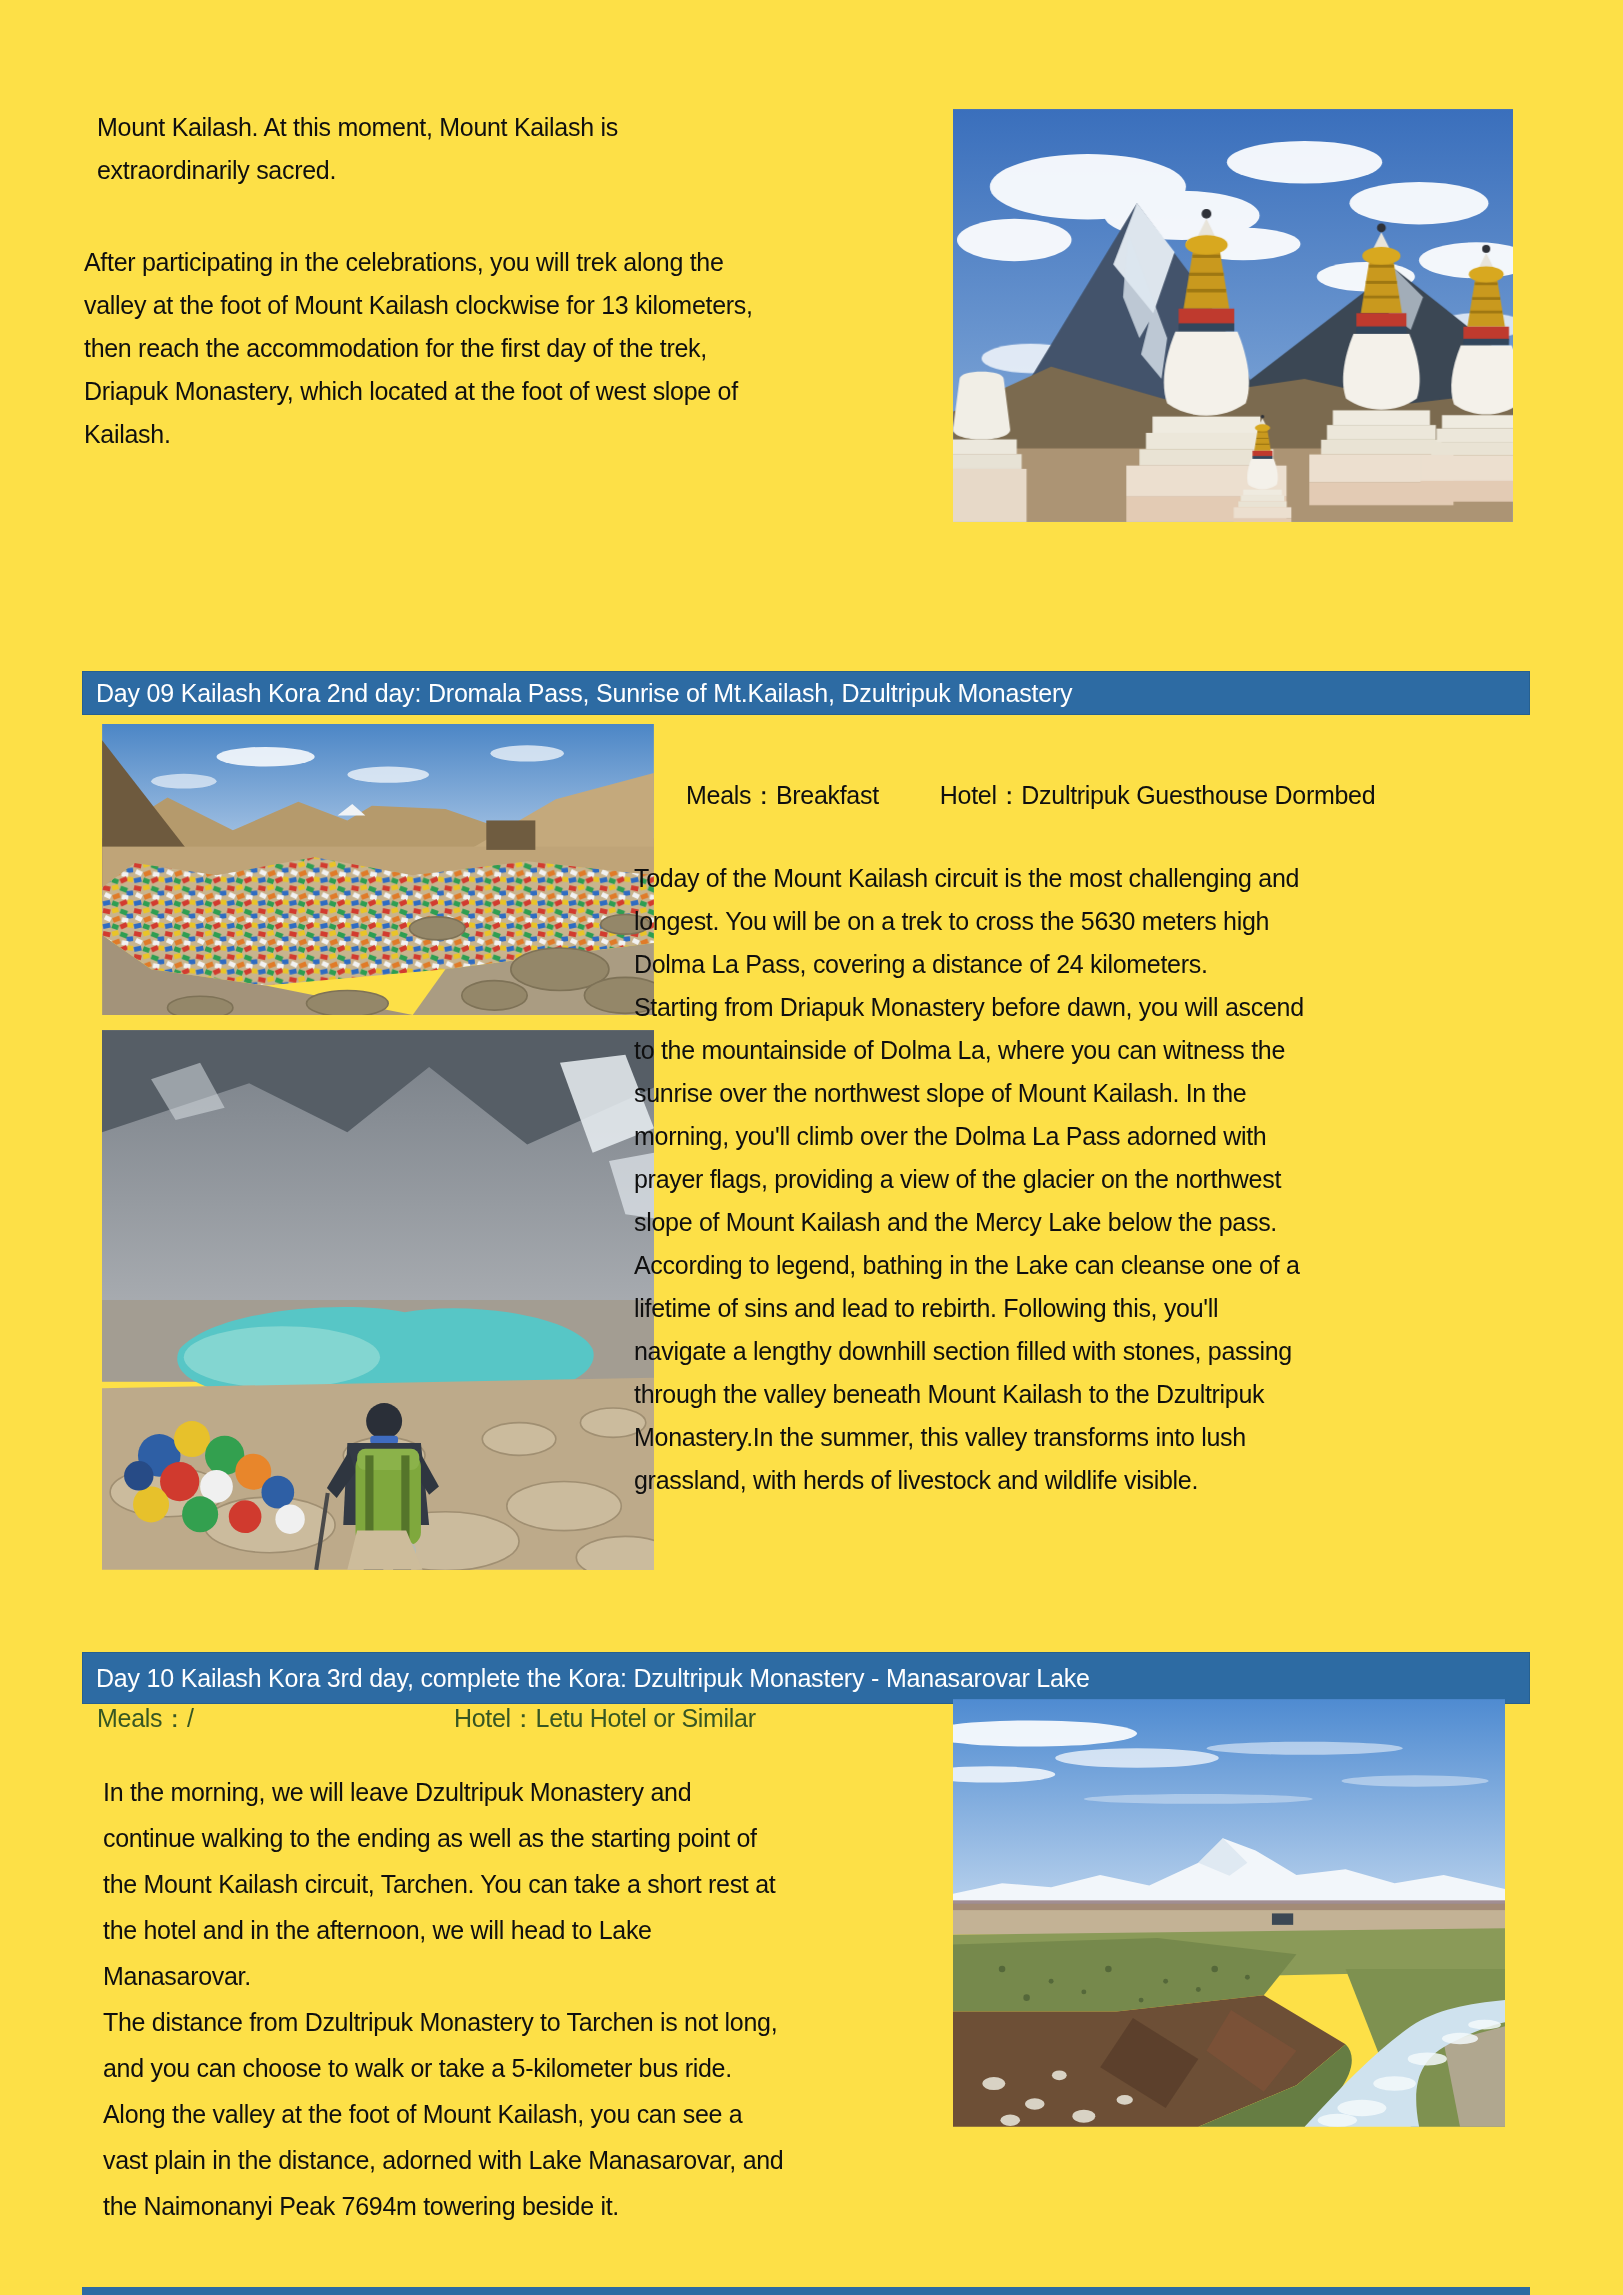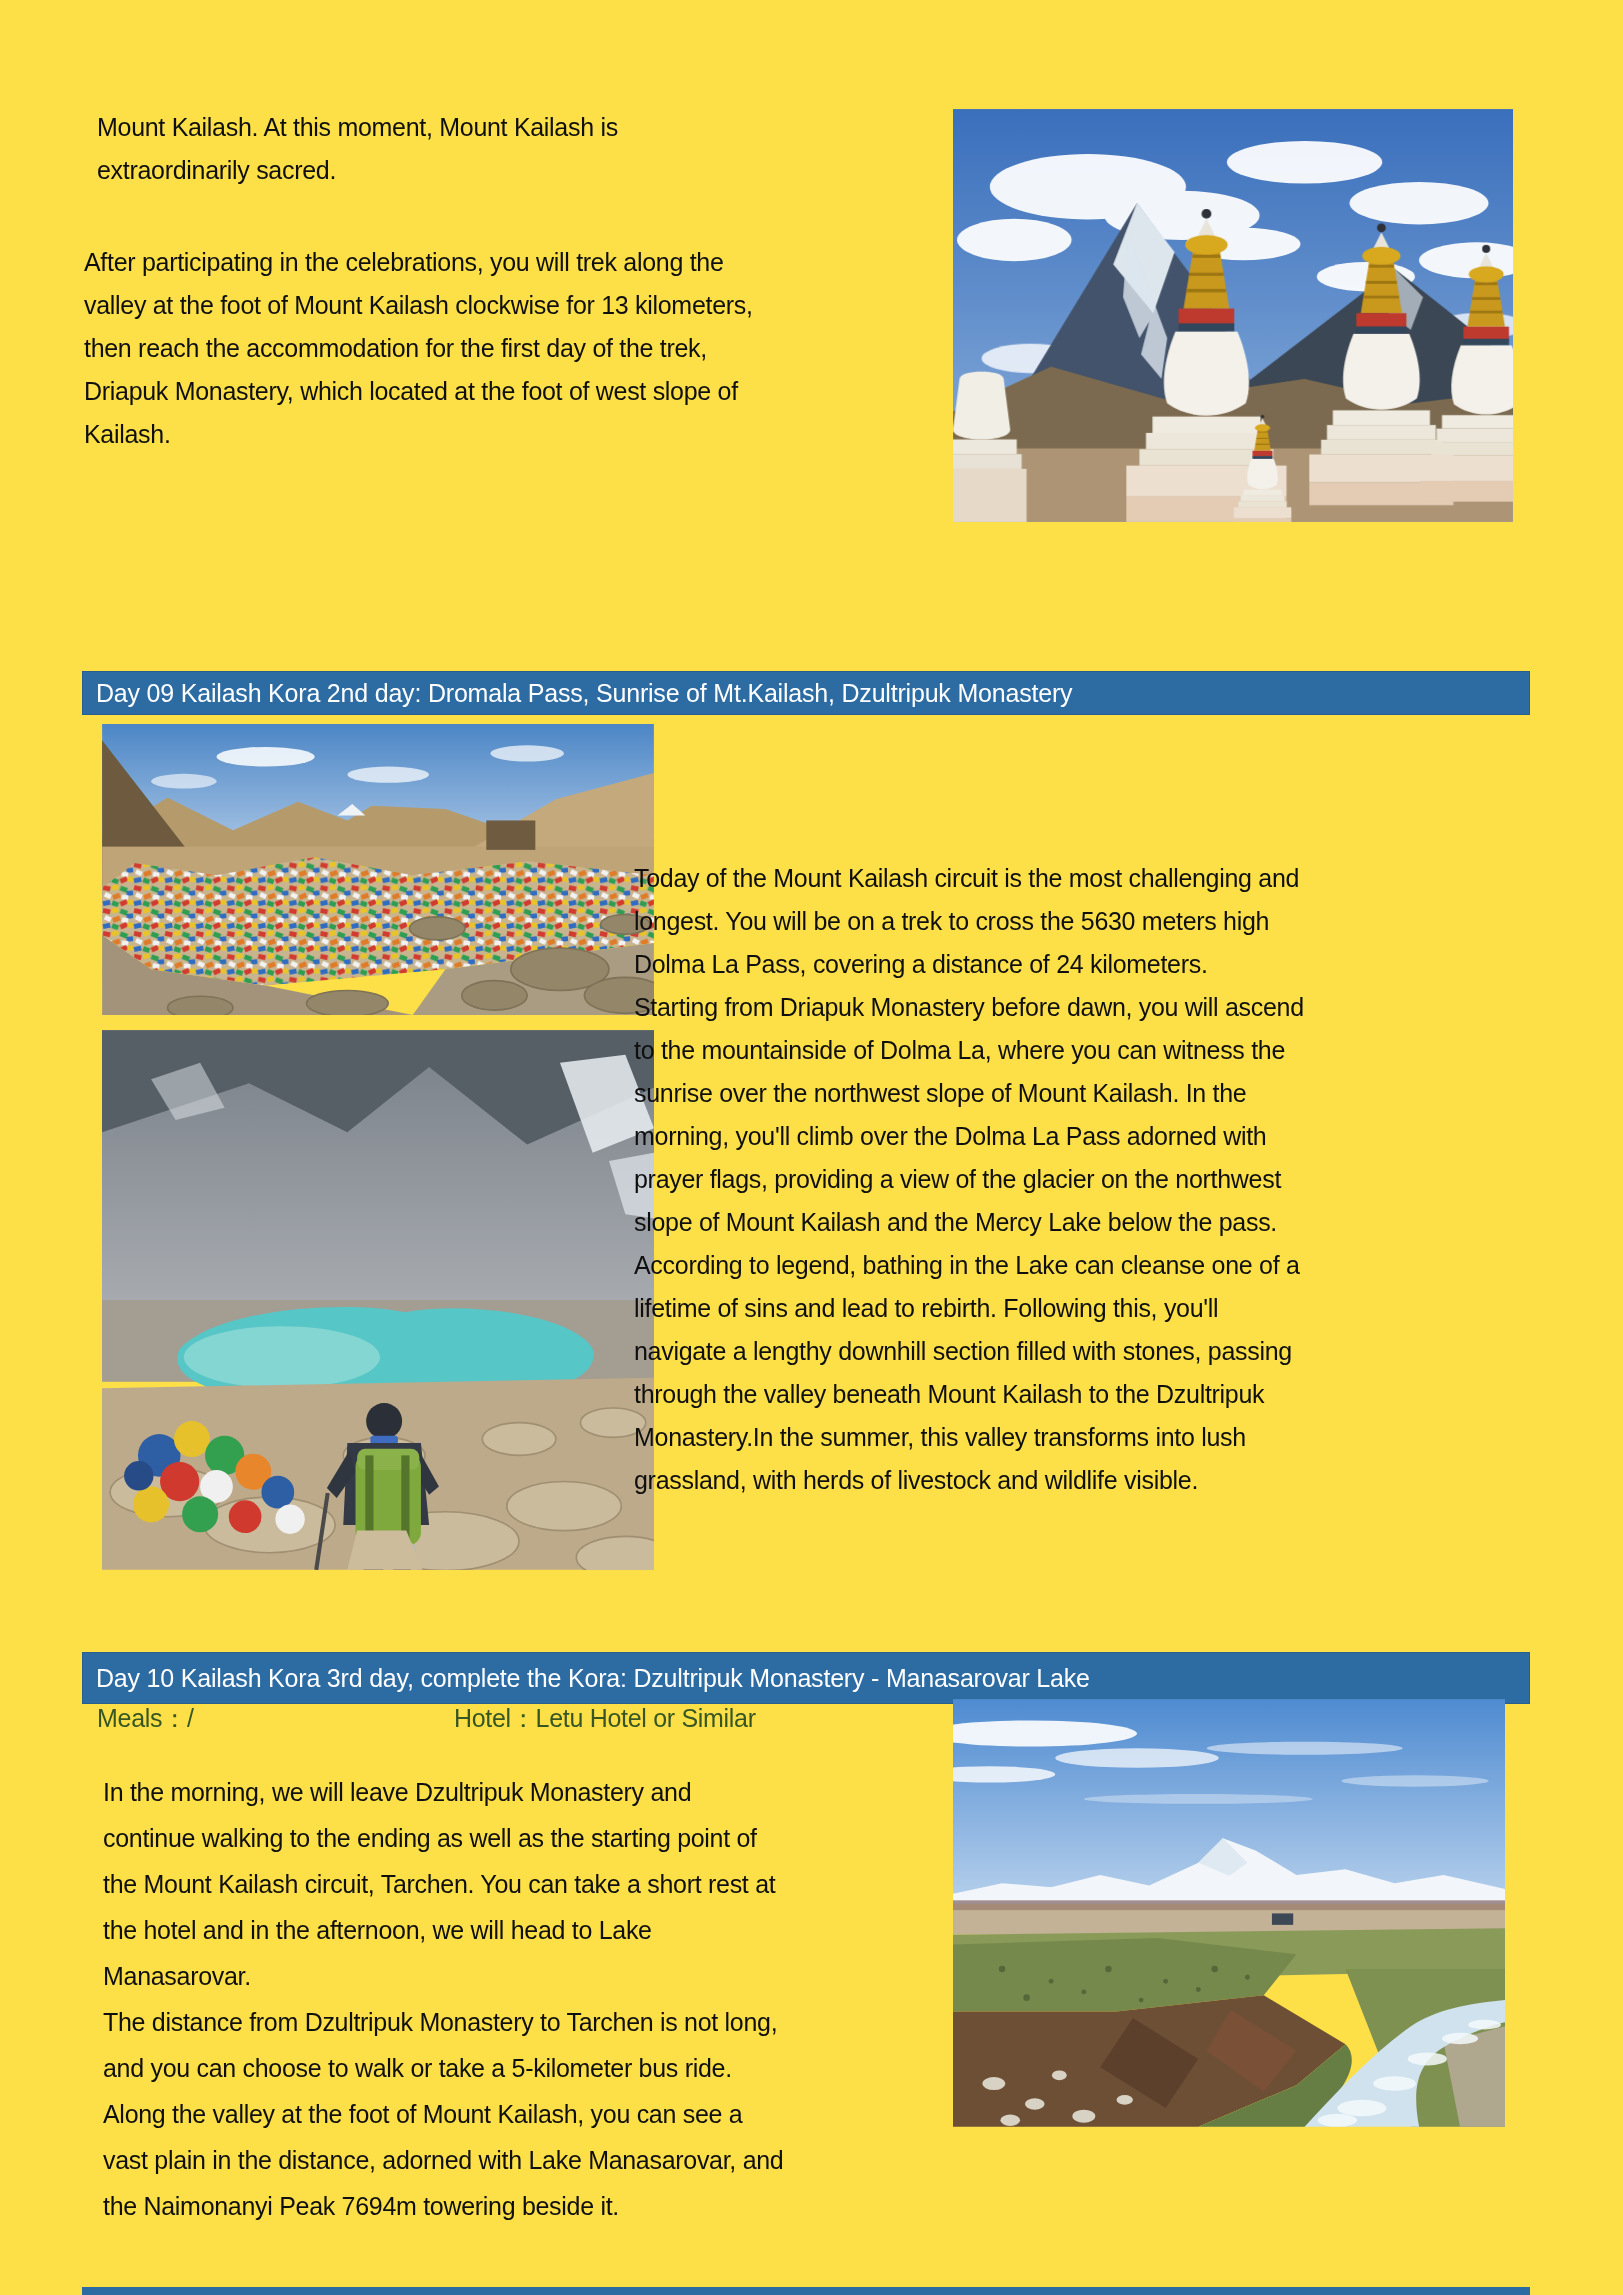--- a/index.html
+++ b/index.html
@@ -191,20 +191,23 @@
       <rect x="312" y="512" width="76" height="26" rx="10" fill="#8bb24a"></rect>
       <rect x="322" y="520" width="10" height="104" fill="#55752a"></rect>
       <rect x="366" y="520" width="10" height="104" fill="#55752a"></rect>
       <rect x="316" y="626" width="68" height="28" rx="10" fill="#b7bcb5"></rect>
       <rect x="320" y="650" width="24" height="10" fill="#23262b"></rect>
       <rect x="356" y="650" width="22" height="10" fill="#23262b"></rect>
     </g>
     <path d="M300,660 L392,660 L372,612 L312,612 Z" fill="#cdbc9b"></path>
   </svg>
 
+  <div class="abs meals-line" style="left:686px;top:779px;">
+    <span>Meals：</span><span>Breakfast</span><span class="gap"></span><span>Hotel：</span><span>Dzultripuk Guesthouse Dormbed</span>
+  </div>
 
   <div class="abs body-text" style="left:634px;top:857px;width:924px;">Today of the Mount Kailash circuit is the most challenging and
 longest. You will be on a trek to cross the 5630 meters high
 Dolma La Pass, covering a distance of 24 kilometers.
 Starting from Driapuk Monastery before dawn, you will ascend
 to the mountainside of Dolma La, where you can witness the
 sunrise over the northwest slope of Mount Kailash. In the
 morning, you'll climb over the Dolma La Pass adorned with
 prayer flags, providing a view of the glacier on the northwest
 slope of Mount Kailash and the Mercy Lake below the pass.

